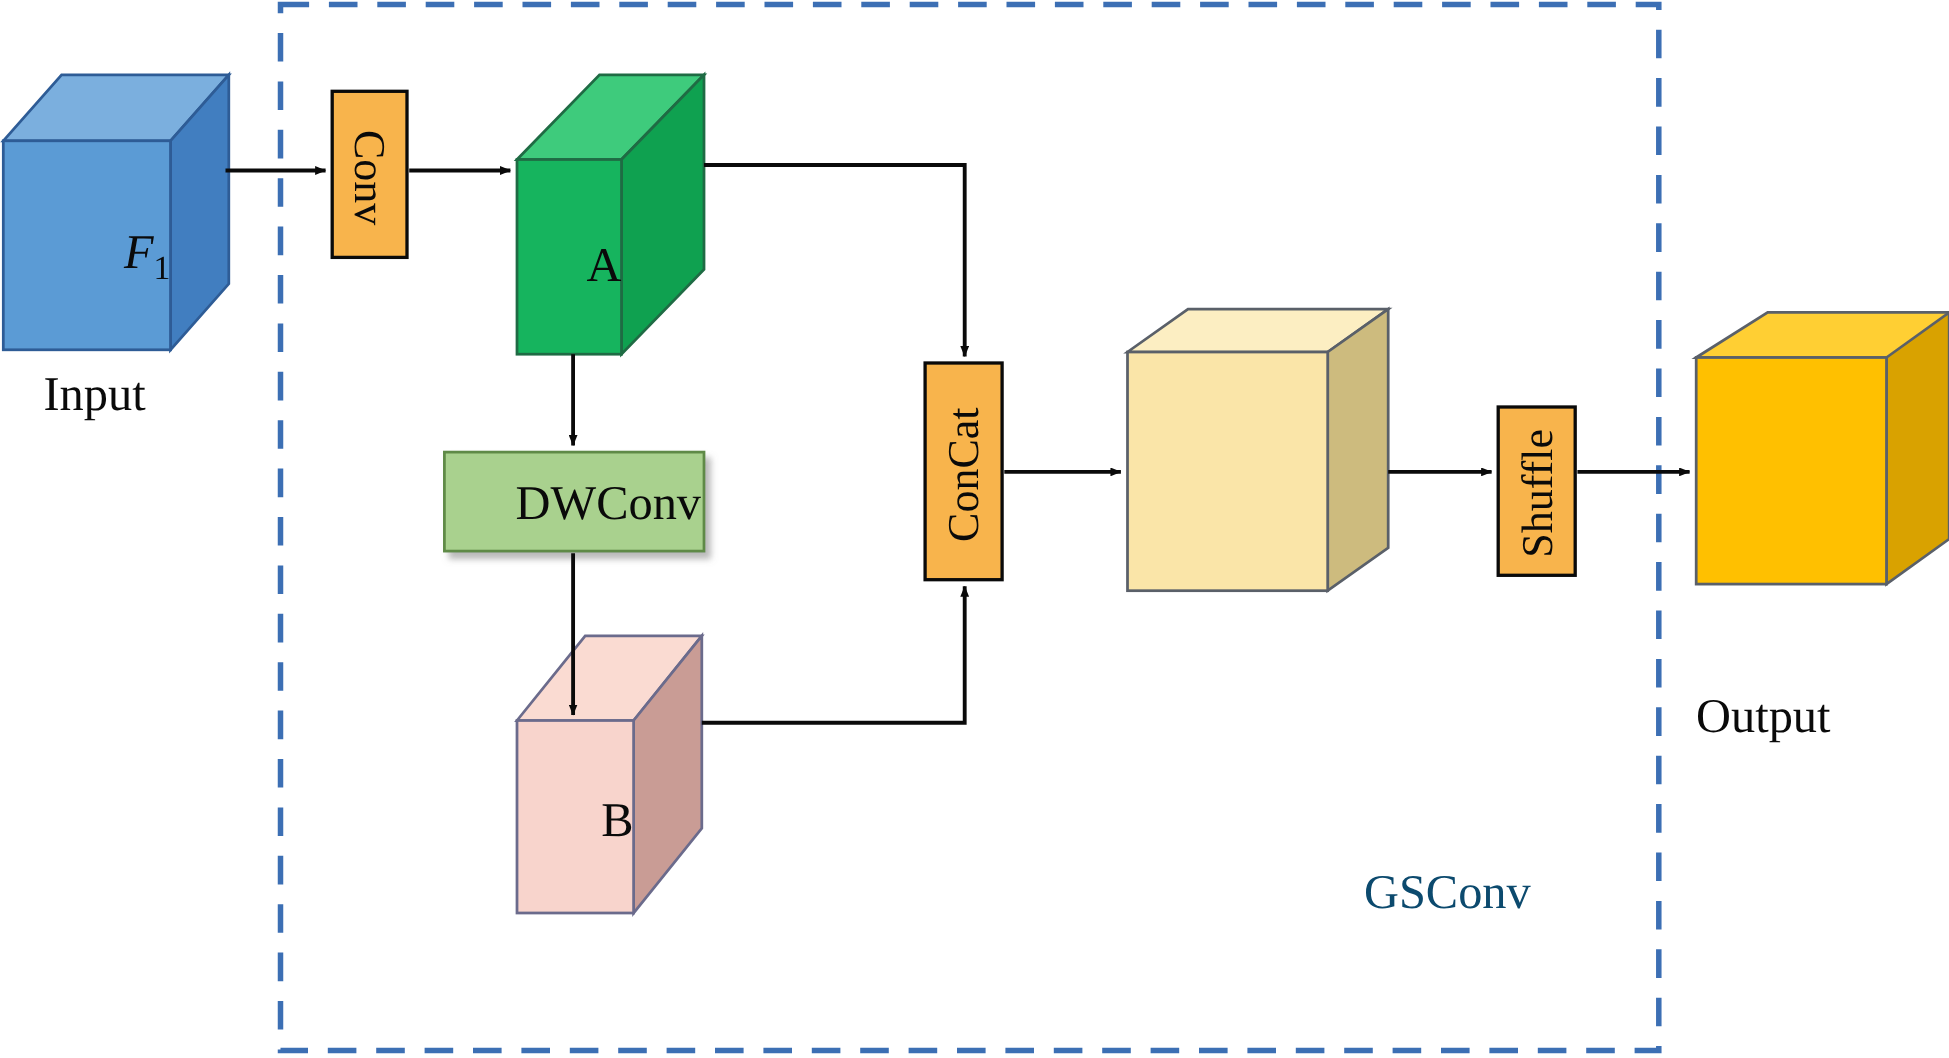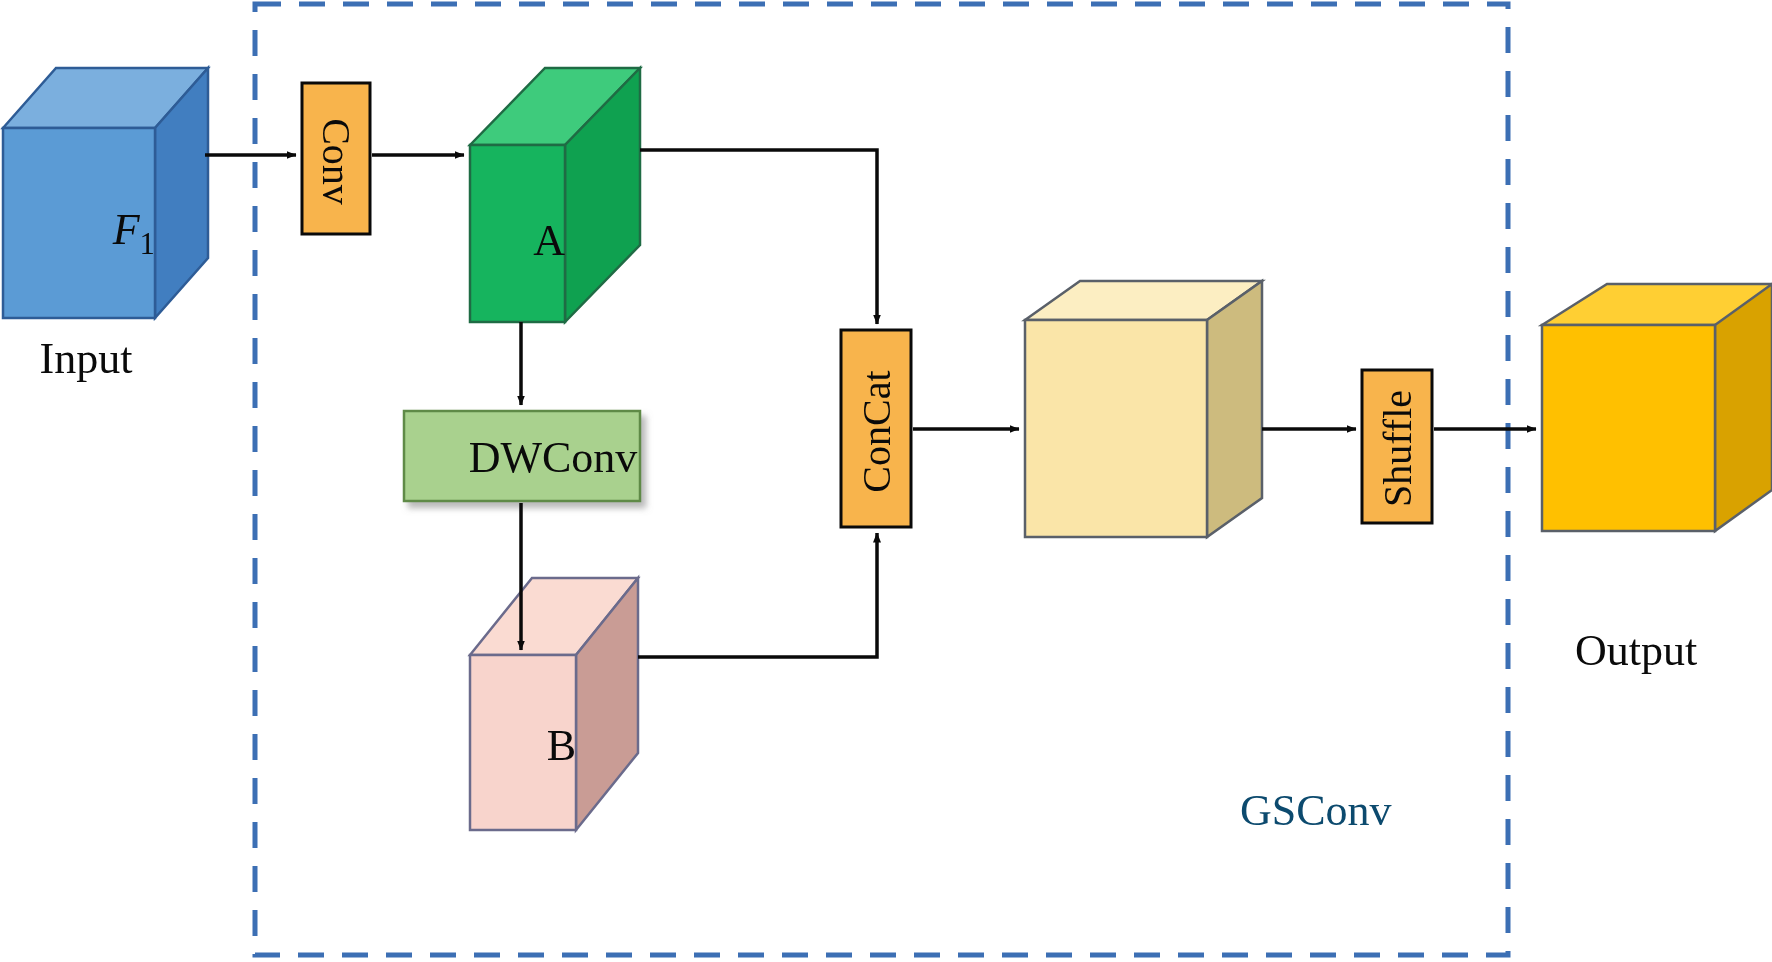--- a/index.html
+++ b/index.html
@@ -144,17 +144,17 @@
   <div class="txt cube-label" style="left:470px; top:215px; width:95px;">A</div>
 
   <div class="txt box-label" style="left:388px; top:432px; width:236px;margin-left:47px;">DWConv</div>
 
   <div class="txt cube-label" style="left:470px; top:720px; width:106px;">B</div>
 
   <div class="txt rot-label" style="left:791px; top:408px; width:170px; text-align:center; transform:rotate(-90deg);">ConCat</div>
 
   <div class="txt rot-label" style="left:1312px; top:425px; width:170px; text-align:center; transform:rotate(-90deg);">Shuffle</div>
 
-  <div class="txt io-label" style="left:1540px; top:625px; width:192px;">Output</div>
+  <div class="txt io-label" style="left:1507px; top:625px; width:192px;">Output</div>
 
   <div class="txt gsconv-label" style="left:1240px; top:785px;">GSConv</div>
 
 </div>
 
 </body></html>

